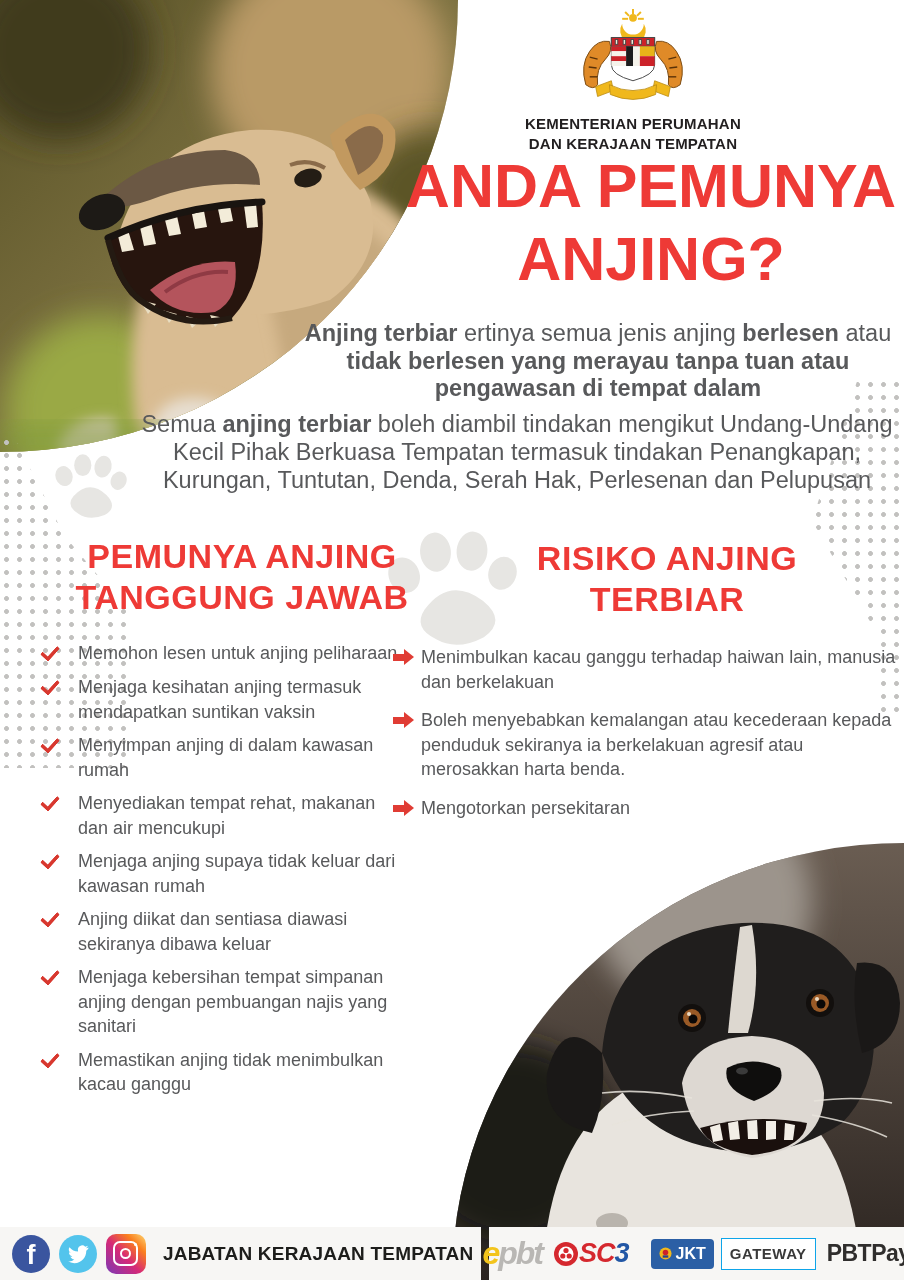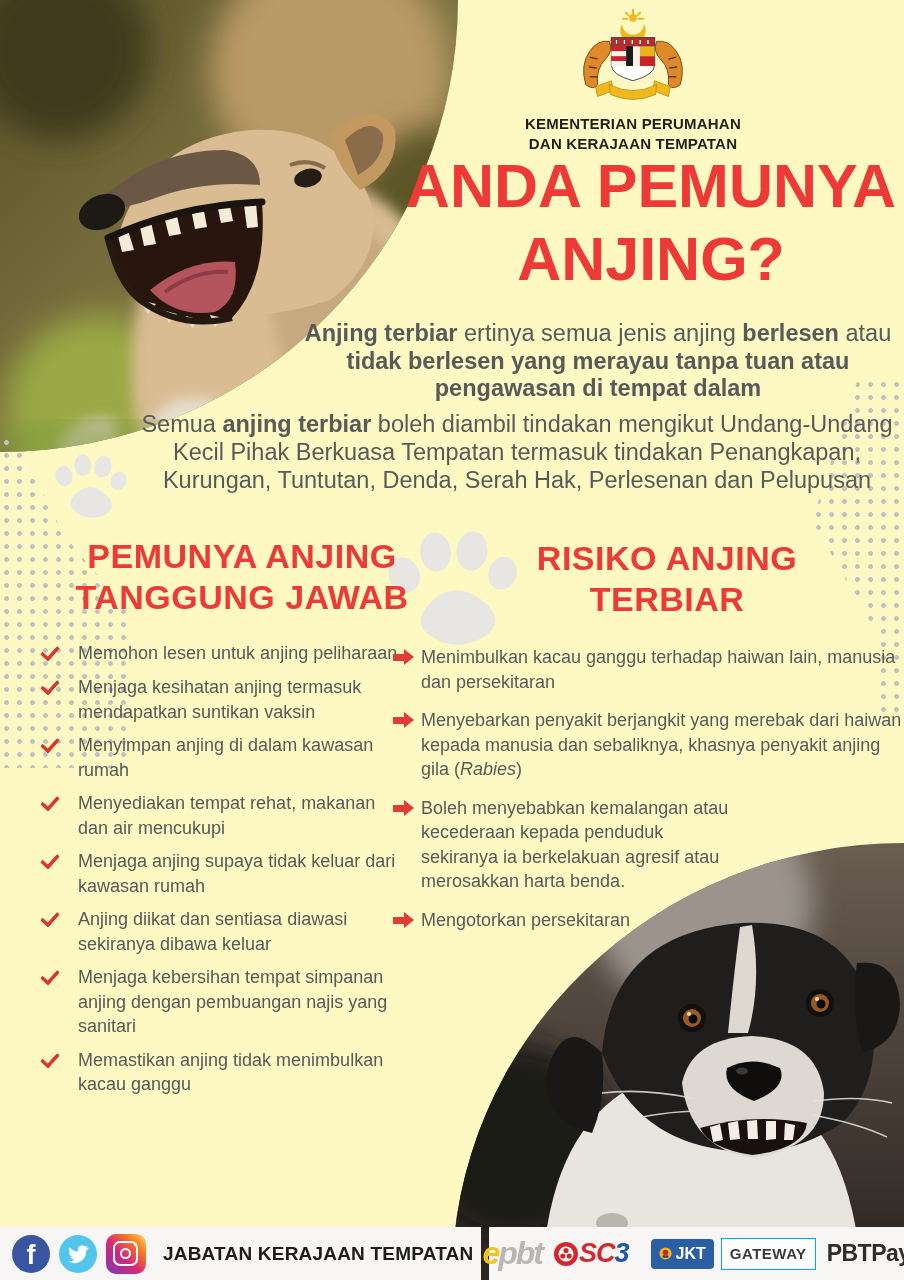--- a/index.html
+++ b/index.html
@@ -1,16 +1,16 @@
 <!DOCTYPE html>
 <html><head>
 <meta charset="utf-8">
 <style>
   html,body{margin:0;padding:0;background:#d8d8d8;}
-  .poster{position:relative;width:904px;height:1280px;background:#fef9c3;overflow:hidden;
+  .poster{position:relative;width:904px;height:1280px;background:#ffffff;overflow:hidden;
           font-family:"Liberation Sans",sans-serif;color:#58595b;}
 
   
   .photo-tl{position:absolute;left:0;top:0;width:458px;height:452px;
             border-bottom-right-radius:100% 100%;overflow:hidden;}
   .photo-br{position:absolute;right:0;top:843px;width:452px;height:437px;
             border-top-left-radius:100% 100%;overflow:hidden;}
   .photo-tl svg,.photo-br svg{display:block;width:100%;height:100%;}
 
   
@@ -359,25 +359,21 @@
       </li>
     <li>
         <span class="check"></span>
         <span class="li-text">Memastikan anjing tidak menimbulkan kacau ganggu</span>
       </li>
   </ul>
 
   <ul class="plist risk-list">
     <li>
         <span class="arrow"></span>
-        <span class="li-text"><span>Menimbulkan kacau ganggu terhadap haiwan lain, manusia dan persekitaran</span></span>
-      </li>
-    <li>
-        <span class="arrow"></span>
-        <span class="li-text"><span>Menyebarkan penyakit berjangkit yang merebak dari haiwan kepada manusia dan sebaliknya, khasnya penyakit anjing gila (</span><span style="font-style: italic;">Rabies</span><span>)</span></span>
+        <span class="li-text"><span>Menimbulkan kacau ganggu terhadap haiwan lain, manusia dan berkelakuan</span></span>
       </li>
     <li>
         <span class="arrow"></span>
         <span class="li-text"><span>Boleh menyebabkan kemalangan atau kecederaan kepada penduduk sekiranya ia berkelakuan agresif atau merosakkan harta benda.</span></span>
       </li>
     <li>
         <span class="arrow"></span>
         <span class="li-text"><span>Mengotorkan persekitaran</span></span>
       </li>
   </ul>

